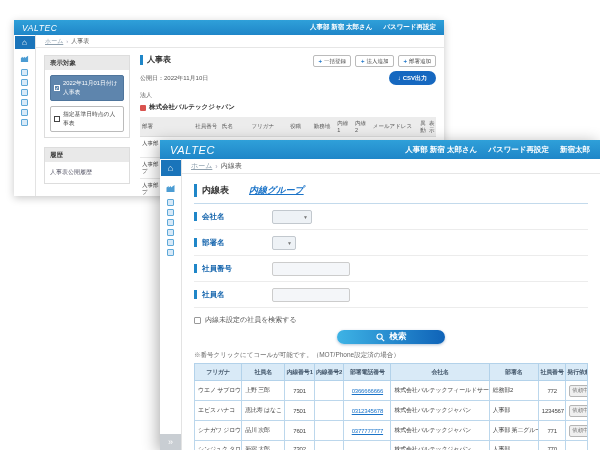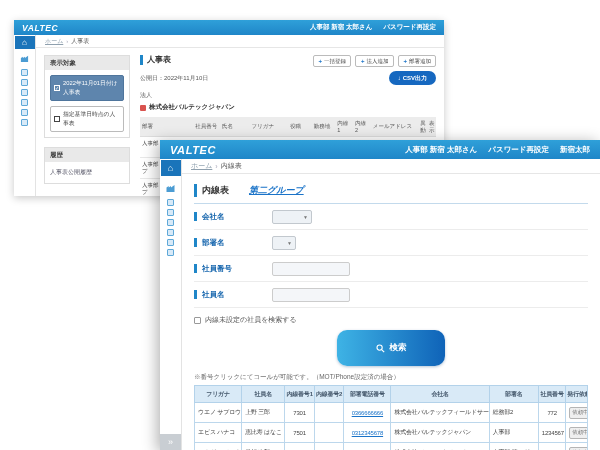--- a/index.html
+++ b/index.html
@@ -5,21 +5,21 @@
   *{margin:0;padding:0;box-sizing:border-box}
   html,body{width:600px;height:450px}
   body{position:relative;background:#fff;font-family:"Liberation Sans",sans-serif;overflow:hidden;-webkit-font-smoothing:antialiased}
   .win{position:absolute;background:#fff}
   #backwin{left:14px;top:20px;width:430px;height:176px;box-shadow:0 2px 8px rgba(0,0,0,.22);overflow:hidden}
   #frontwin{left:160px;top:140px;width:440px;height:310px;box-shadow:-3px 2px 14px rgba(0,0,0,.30);overflow:hidden}
 
   .hdr{display:flex;align-items:center;background:linear-gradient(180deg,#2fa0d9,#1f86c8);color:#fff}
   #backwin .hdr{height:15px;padding:0 8px;font-size:6.5px}
   #frontwin .hdr{height:19px;padding:0 10px;font-size:7.5px}
-  .logo{font-style:italic;font-weight:bold;letter-spacing:.6px}
+  .logo{font-style:italic;font-weight:normal;letter-spacing:.6px}
   #backwin .logo{font-size:8.5px}
   #frontwin .logo{font-size:11px}
   .hsp{flex:1}
   .hdr .hlink,.hdr .huser{color:#fff;font-weight:bold;margin-left:11px;white-space:nowrap}
   .hdr .hlink{cursor:pointer}
 
   .wbody{display:flex}
   #backwin .wbody{height:161px}
   #frontwin .wbody{height:291px}
 
@@ -73,21 +73,21 @@
   .tabs{display:flex;align-items:center;gap:20px;border-bottom:1px solid #c3daec;padding-bottom:6px}
   .tab-active{font-size:9px;font-weight:bold;color:#333;border-left:3px solid #1f86c8;padding-left:5px;cursor:pointer}
   .tab-link{font-size:9px;font-weight:bold;font-style:italic;color:#1a73c8;text-decoration:underline;cursor:pointer}
   .frow{display:flex;align-items:center;min-height:26px;border-bottom:1px solid #ececec}
   .flabel{width:78px;font-size:7.5px;font-weight:bold;color:#1565ad;border-left:3px solid #1f86c8;padding-left:5px;flex-shrink:0;line-height:1.2}
   .fsel{height:14px;background:#eef2f6;border:1px solid #c2c8ce;border-radius:2px;display:flex;align-items:center;justify-content:flex-end;padding:0 3px;color:#777;font-size:5px;cursor:pointer}
   .fsel.w1{width:40px}.fsel.w2{width:24px}
   .ftxt{width:78px;height:14px;background:#f4f6f9;border:1px solid #ccc;border-radius:2px;font-size:7px;padding:0 3px}
   .chkrow{display:flex;align-items:center;gap:4px;margin:7px 0 1px;font-size:7px;color:#555}
   .chk{width:7px;height:7px;border:1px solid #999;background:#fff;border-radius:1px;flex-shrink:0;cursor:pointer}
-  .searchbtn{display:flex;align-items:center;justify-content:center;gap:5px;margin:5px auto 7px;width:108px;height:36px;border:none;border-radius:10px;background:linear-gradient(90deg,#3eb3e5,#0f63b8);color:#fff;font-size:8.5px;font-weight:bold;cursor:pointer;box-shadow:0 1px 3px rgba(0,60,120,.3)}
+  .searchbtn{display:flex;align-items:center;justify-content:center;gap:5px;margin:5px auto 7px;width:108px;height:14px;border:none;border-radius:10px;background:linear-gradient(90deg,#3eb3e5,#0f63b8);color:#fff;font-size:8.5px;font-weight:bold;cursor:pointer;box-shadow:0 1px 3px rgba(0,60,120,.3)}
   .note{font-size:6.5px;color:#666;margin:2px 0 3px}
   .ftable{width:100%;border-collapse:collapse;table-layout:fixed;font-size:6px;letter-spacing:-.2px}
   .ftable th{background:#d9eaf7;color:#44576b;font-weight:bold;border:1px solid #b3d2ea;padding:3.5px 1px;text-align:center;white-space:nowrap;overflow:hidden;font-size:6px}
   .ftable td{border:1px solid #bcd7ec;padding:3.5px 3px;color:#444;overflow:hidden;white-space:nowrap}
   .ftable td.c{text-align:center}
   .tel{color:#1a73c8;text-decoration:underline;cursor:pointer}
   .req{font-size:5.5px;background:#efefef;border:1px solid #b5b5b5;border-radius:2px;color:#777;padding:1.5px 2px;cursor:pointer;white-space:nowrap}
 </style>
 </head>
 <body>
@@ -277,21 +277,21 @@
     </div>
     <div class="rcol">
       <div class="crumb">
         <span class="lnk">ホーム</span>
         <span class="sep">›</span>
         <span class="cur">内線表</span>
       </div>
       <div class="fcontent">
         <div class="tabs">
           <span class="tab-active">内線表</span>
-          <span class="tab-link">第二グループ</span>
+          <span class="tab-link">内線グループ</span>
         </div>
 
         <div class="frow">
           <span class="flabel">会社名</span>
           <span class="fsel w1">
               <span>▼</span>
             </span>
         </div>
         <div class="frow">
           <span class="flabel">部署名</span>

